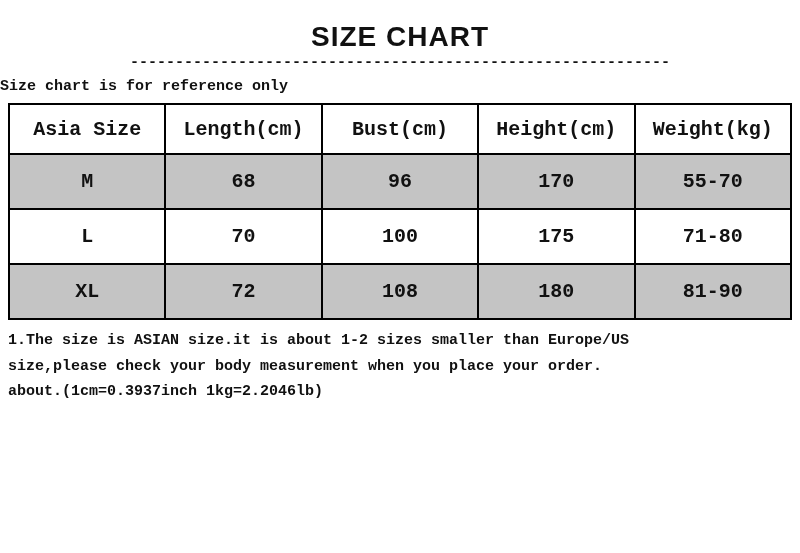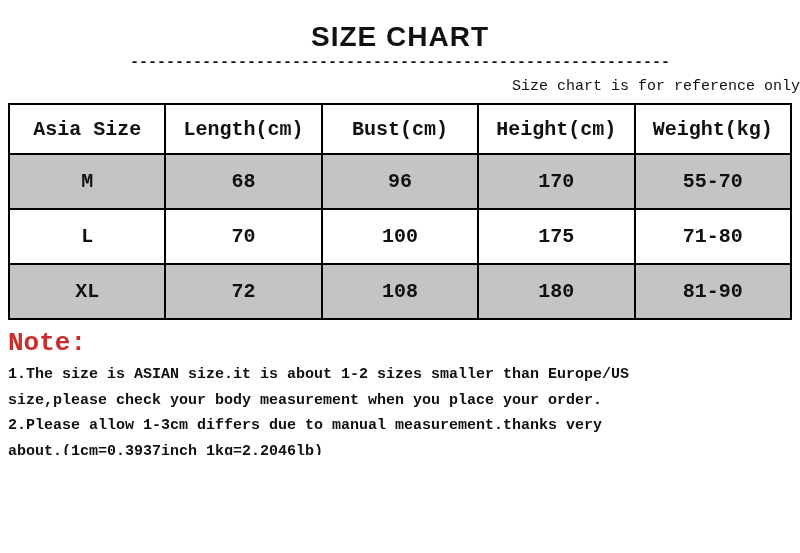--- a/index.html
+++ b/index.html
@@ -29,23 +29,23 @@
     font-family: "Liberation Mono", monospace;
     font-weight: bold;
     font-size: 15px;
     line-height: 16px;
     margin-top: 1px;
     white-space: nowrap;
     overflow: hidden;
     color: var(--ink);
   }
   .subtitle {
-    text-align: right;
+    text-align: left;
     font-family: "Liberation Mono", monospace;
-    font-weight: normal;
+    font-weight: bold;
     font-size: 15px;
     line-height: 18px;
     margin-top: 7px;
     color: var(--ink);
   }
   table.size-table {
     border-collapse: collapse;
     table-layout: fixed;
     width: 784px;
     margin: 7px auto 0 auto;
@@ -124,22 +124,20 @@
         <td>XL</td>
         <td>72</td>
         <td>108</td>
         <td>180</td>
         <td>81-90</td>
       </tr>
     </tbody>
   </table>
 
   <div class="notes">
-    <div class="note-label">Note:</div>
     <div class="note-lines">
       <div class="note-line">1.The size is ASIAN size.it is about 1-2 sizes smaller than Europe/US</div>
       <div class="note-line">size,please check your body measurement when you place your order.</div>
-      <div class="note-line">2.Please allow 1-3cm differs due to manual measurement.thanks very</div>
       <div class="note-line">about.(1cm=0.3937inch 1kg=2.2046lb)</div>
     </div>
   </div>
 
 </div>
 
 </body></html>

